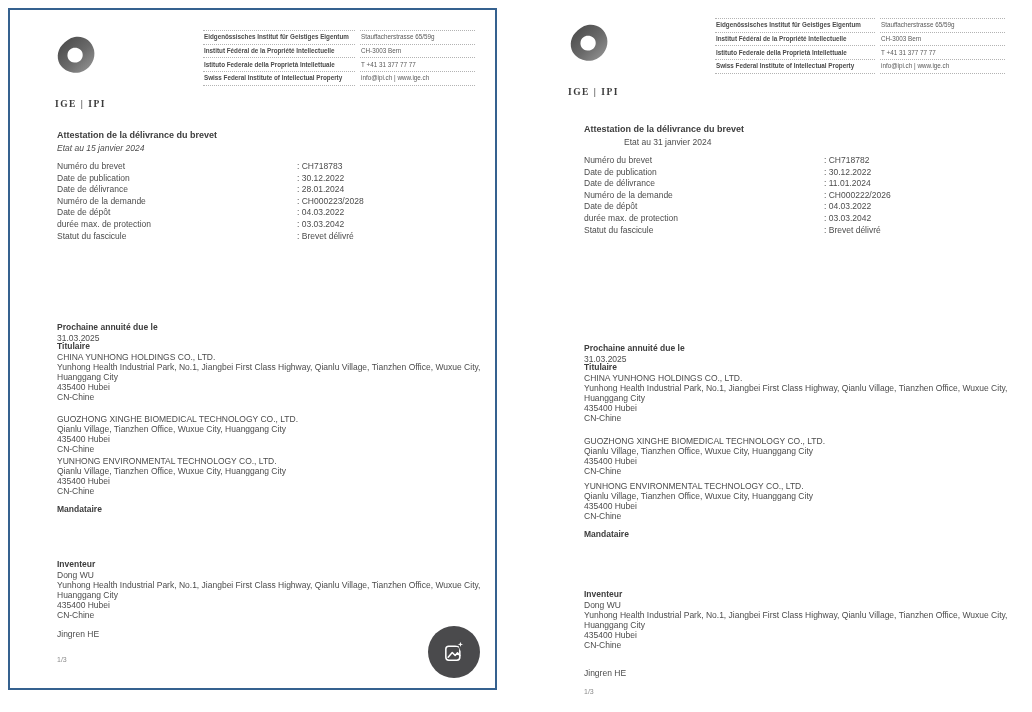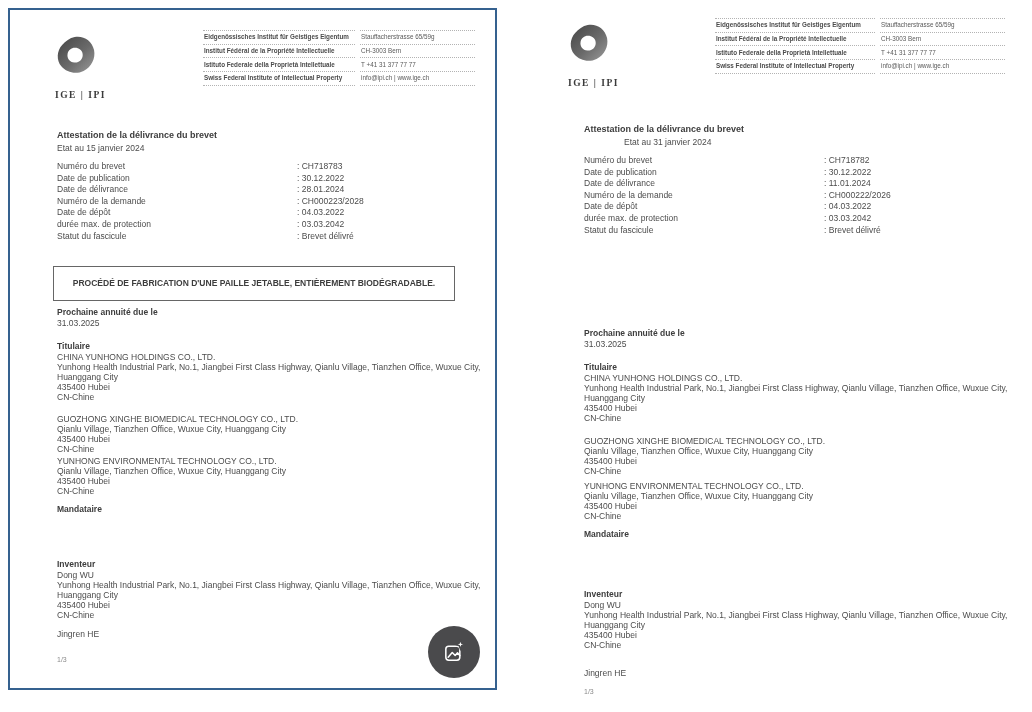--- a/index.html
+++ b/index.html
@@ -3,36 +3,36 @@
 <meta charset="utf-8">
 <style>
   html,body{margin:0;padding:0;background:#ffffff;}
   .canvas{position:relative;width:1032px;height:712px;background:#ffffff;overflow:hidden;
           font-family:"Liberation Sans",sans-serif;color:#4c4c4c;}
   .page{position:absolute;background:#ffffff;box-sizing:border-box;}
   .page.left{left:8px;top:8px;width:489px;height:682px;border:2px solid #35618f;}
   .page.right{left:518px;top:0;width:506px;height:712px;}
   .abs{position:absolute;}
   .logo-text{font-family:"Liberation Serif",serif;font-weight:bold;font-size:9.5px;
-             letter-spacing:1.5px;color:#3a3a3a;margin-top:10px;white-space:nowrap;}
+             letter-spacing:1.5px;color:#3a3a3a;margin-top:19px;white-space:nowrap;}
   .lh-table{display:grid;column-gap:5px;font-size:6.3px;line-height:7.5px;color:#595959;}
   .lh-cell{border-bottom:1px dotted #b3b3b3;padding:2.4px 0 2.8px 1px;white-space:nowrap;overflow:hidden;}
   .lh-cell.top{border-top:1px dotted #b3b3b3;}
   .lh-name{font-weight:bold;color:#4a4a4a;}
   .doc-title{font-weight:bold;font-size:9px;color:#3d3d3d;white-space:nowrap;}
   .status{font-size:8.5px;white-space:nowrap;}
   .fields{font-size:8.5px;line-height:11.6px;}
   .field-row{display:grid;grid-template-columns:240px 1fr;}
   .field-row div{white-space:nowrap;}
   .patent-title-box{border:1px solid #666;display:flex;align-items:center;justify-content:center;
                     text-align:center;font-weight:bold;font-size:8.5px;line-height:13px;
                     color:#3d3d3d;padding:0 14px;box-sizing:border-box;}
   .b{font-weight:bold;color:#3d3d3d;}
   .body-block{font-size:8.5px;line-height:10px;width:432px;}
-  .annuity{font-size:8.5px;line-height:11px;}
+  .annuity{font-size:8.5px;line-height:11px;margin-top:15px;}
   .pageno{font-size:7px;color:#8a8a8a;}
   .fab{position:absolute;width:52px;height:52px;border-radius:50%;background:#4a4a4c;
        display:flex;align-items:center;justify-content:center;border:none;cursor:pointer;}
 </style>
 </head>
 <body>
 
 <div class="canvas">
 
   <div class="page left">
@@ -57,21 +57,21 @@
       <div class="lh-cell top">Stauffacherstrasse 65/59g</div>
       <div class="lh-cell lh-name">Institut Fédéral de la Propriété Intellectuelle</div>
       <div class="lh-cell">CH-3003 Bern</div>
       <div class="lh-cell lh-name">Istituto Federale della Proprietà Intellettuale</div>
       <div class="lh-cell">T +41 31 377 77 77</div>
       <div class="lh-cell lh-name">Swiss Federal Institute of Intellectual Property</div>
       <div class="lh-cell">info@ipi.ch | www.ige.ch</div>
     </div>
 
     <div class="abs doc-title" style="left:47px;top:120px;">Attestation de la délivrance du brevet</div>
-    <div class="abs status" style="left:47px;top:133px;">Etat au 15 janvier 2024</div>
+    <div class="abs status" style="left:47px;top:133px;font-style:italic;">Etat au 15 janvier 2024</div>
 
     <div class="abs fields" style="left:47px;top:151px;width:420px;">
       <div class="field-row">
           <div>Numéro du brevet</div>
           <div>: CH718783</div>
         </div>
       <div class="field-row">
           <div>Date de publication</div>
           <div>: 30.12.2022</div>
         </div>
@@ -90,23 +90,20 @@
       <div class="field-row">
           <div>durée max. de protection</div>
           <div>: 03.03.2042</div>
         </div>
       <div class="field-row">
           <div>Statut du fascicule</div>
           <div>: Brevet délivré</div>
         </div>
     </div>
 
-    <div class="abs patent-title-box" style="left:43px;top:256px;width:402px;height:35px;">
-      <span>PROCÉDÉ DE FABRICATION D'UNE PAILLE JETABLE, ENTIÈREMENT BIODÉGRADABLE.</span>
-    </div>
 
     <div class="abs annuity" style="left:47px;top:297px;">
       <div class="b">Prochaine annuité due le</div>
       <div>31.03.2025</div>
     </div>
 
     <div class="abs b" style="left:47px;top:331px;font-size:8.5px;">Titulaire</div>
 
     <div class="abs body-block" style="left:47px;top:342px;">
       <div>CHINA YUNHONG HOLDINGS CO., LTD.</div>

